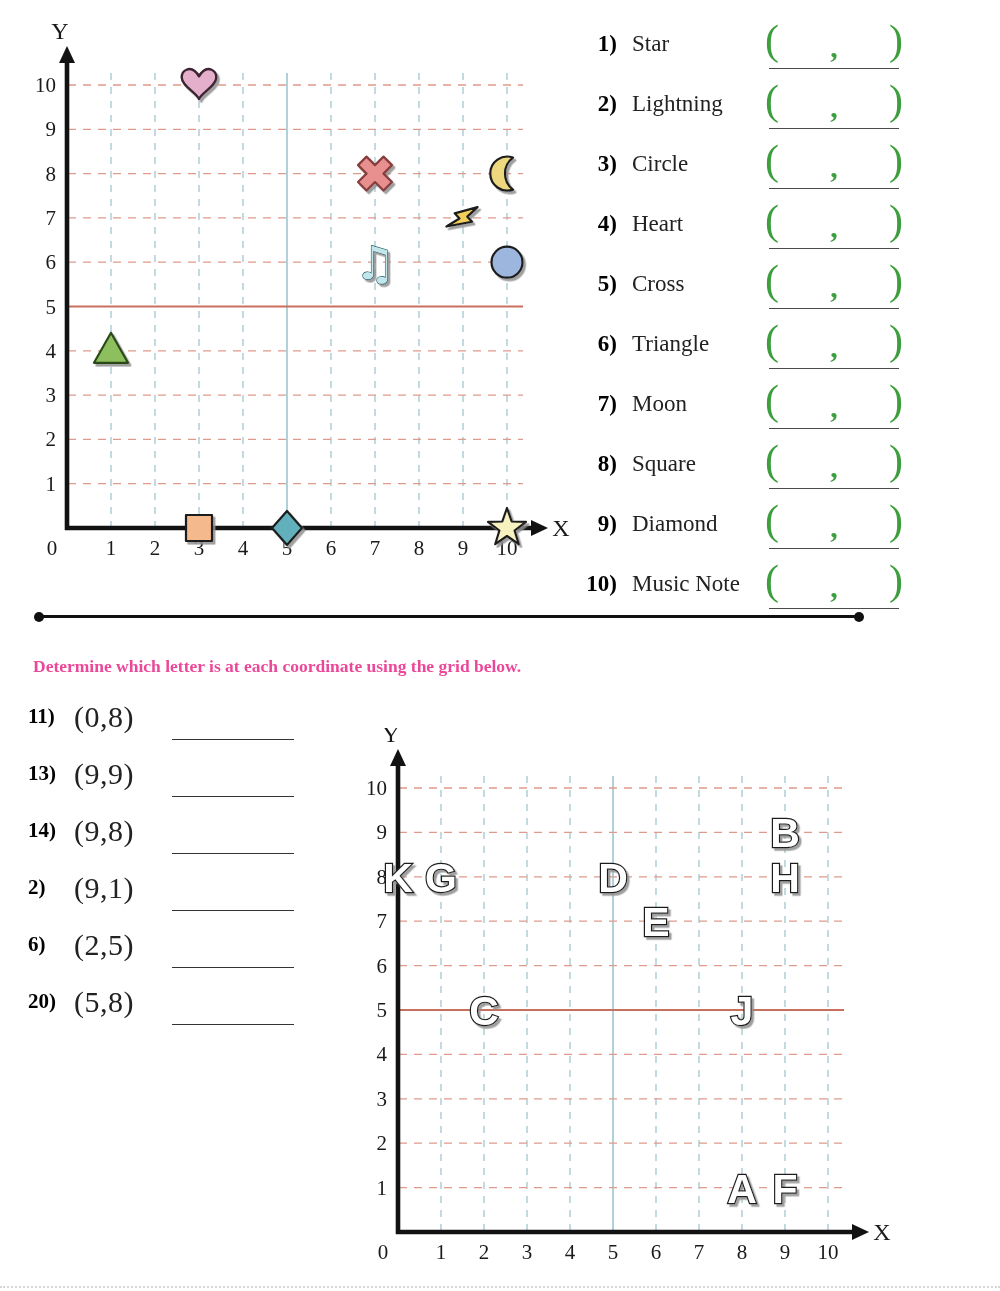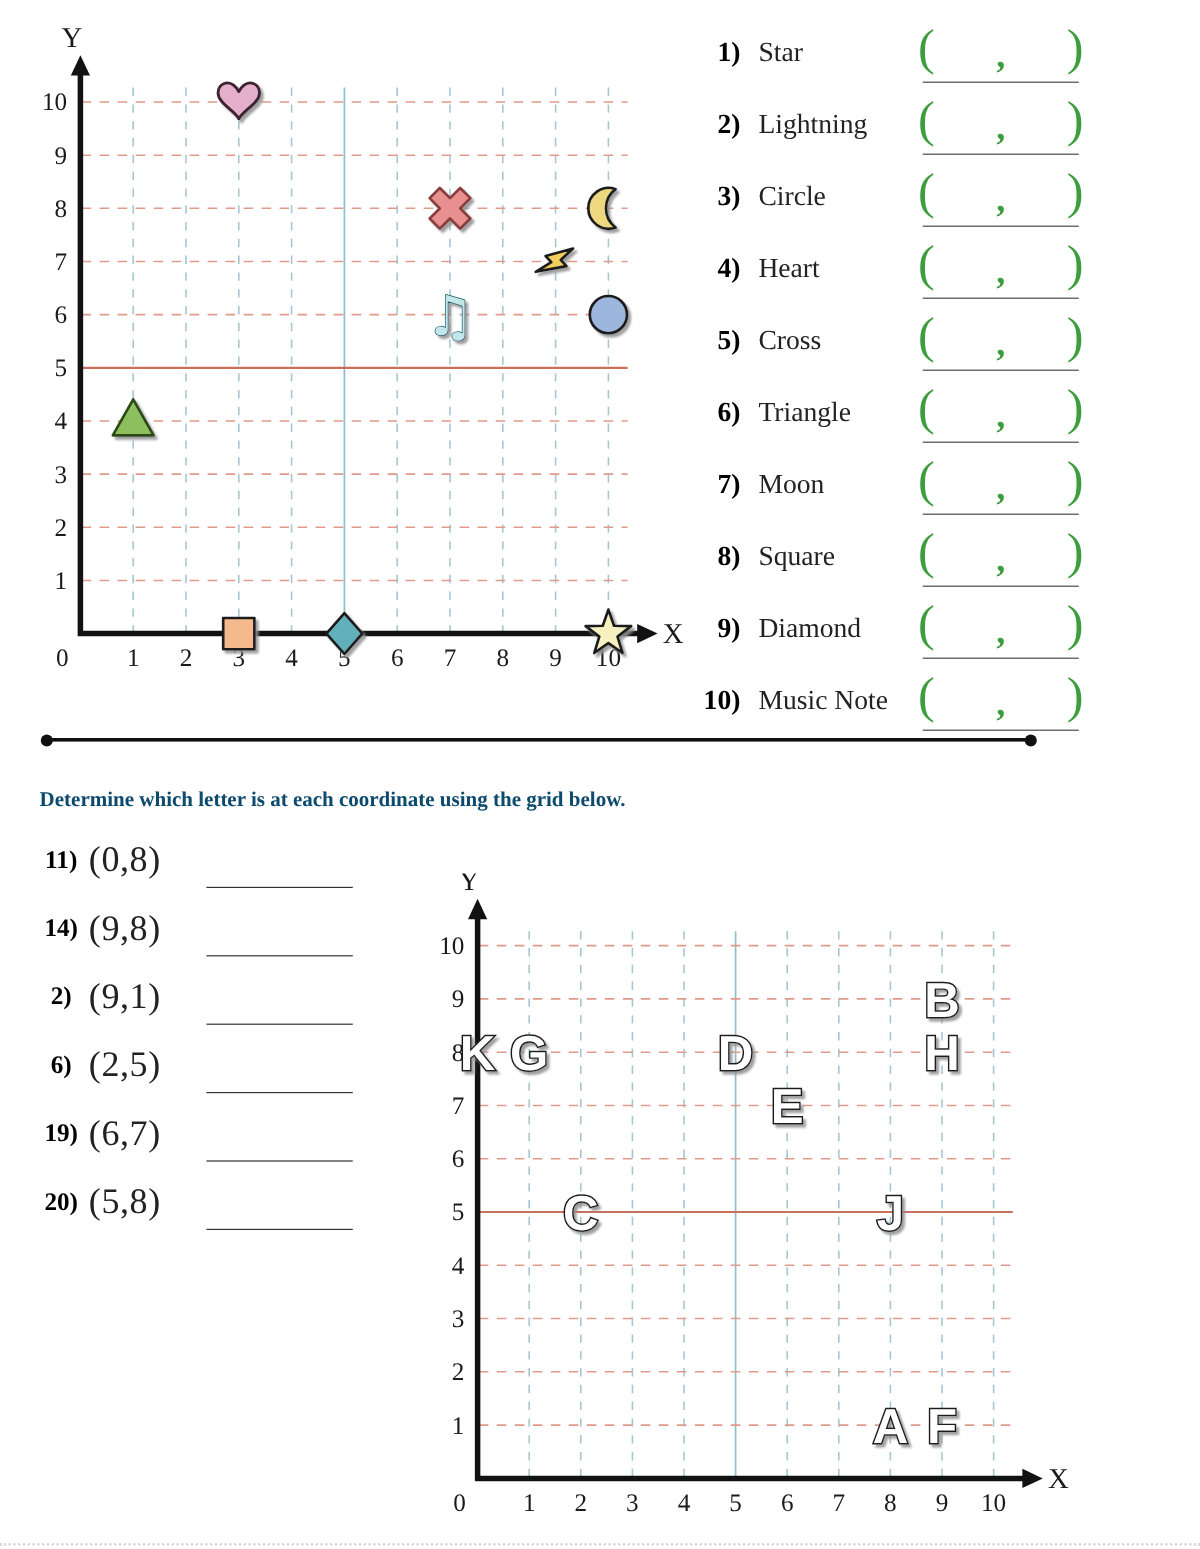--- a/index.html
+++ b/index.html
@@ -20,26 +20,26 @@
   .sans .ans-line{position:absolute;left:4px;right:4px;bottom:3px;border-bottom:1.7px solid #4a4a4a;}
 
   
   .divider{position:absolute;left:38px;top:615px;width:822px;height:3px;background:#101010;}
   .divider::before,.divider::after{content:"";position:absolute;top:-3.5px;width:10px;height:10px;
         border-radius:50%;background:#101010;}
   .divider::before{left:-4px;}
   .divider::after{right:-4px;}
 
   
-  .section-title{position:absolute;left:33px;top:656px;font-size:17.5px;font-weight:bold;color:#0c4a6e;}
+  .section-title{position:absolute;left:33px;top:656px;font-size:17.5px;font-weight:bold;color:#ec4899;}
 
   
   .letter-questions{position:absolute;left:28px;top:688px;width:290px;}
   .qrow{display:flex;height:57px;}
-  .qnum{width:46px;font-weight:bold;font-size:21px;flex:none;align-self:center;text-align:center;}
+  .qnum{width:46px;font-weight:bold;font-size:21px;flex:none;align-self:center;}
   .qcoord{width:98px;font-size:30px;flex:none;align-self:center;letter-spacing:0.5px;color:#222;}
   .qline{width:122px;flex:none;align-self:flex-end;margin-bottom:5px;border-bottom:1.8px solid #333;}
 
   .grid-svg{position:absolute;}
   #grid1{left:20px;top:16px;}
   #grid2{left:360px;top:728px;}
 
   .bottom-edge{position:absolute;left:0;top:1286px;width:1000px;border-top:2px dotted #d6d6d6;}
 </style>
 </head>
@@ -239,37 +239,37 @@
 
   <div class="section-title">Determine which letter is at each coordinate using the grid below.</div>
 
   <div class="letter-questions" id="letter-questions">
       <div class="qrow">
         <span class="qnum">11)</span>
         <span class="qcoord">(0,8)</span>
         <span class="qline"></span>
       </div>
       <div class="qrow">
+        <span class="qnum">13)</span>
+        <span class="qcoord">(9,9)</span>
+        <span class="qline"></span>
+      </div>
+      <div class="qrow">
         <span class="qnum">14)</span>
         <span class="qcoord">(9,8)</span>
         <span class="qline"></span>
       </div>
       <div class="qrow">
         <span class="qnum">2)</span>
         <span class="qcoord">(9,1)</span>
         <span class="qline"></span>
       </div>
       <div class="qrow">
         <span class="qnum">6)</span>
         <span class="qcoord">(2,5)</span>
-        <span class="qline"></span>
-      </div>
-      <div class="qrow">
-        <span class="qnum">19)</span>
-        <span class="qcoord">(6,7)</span>
         <span class="qline"></span>
       </div>
       <div class="qrow">
         <span class="qnum">20)</span>
         <span class="qcoord">(5,8)</span>
         <span class="qline"></span>
       </div>
     </div>
 
   <svg id="grid2" class="grid-svg" width="600" height="545">

